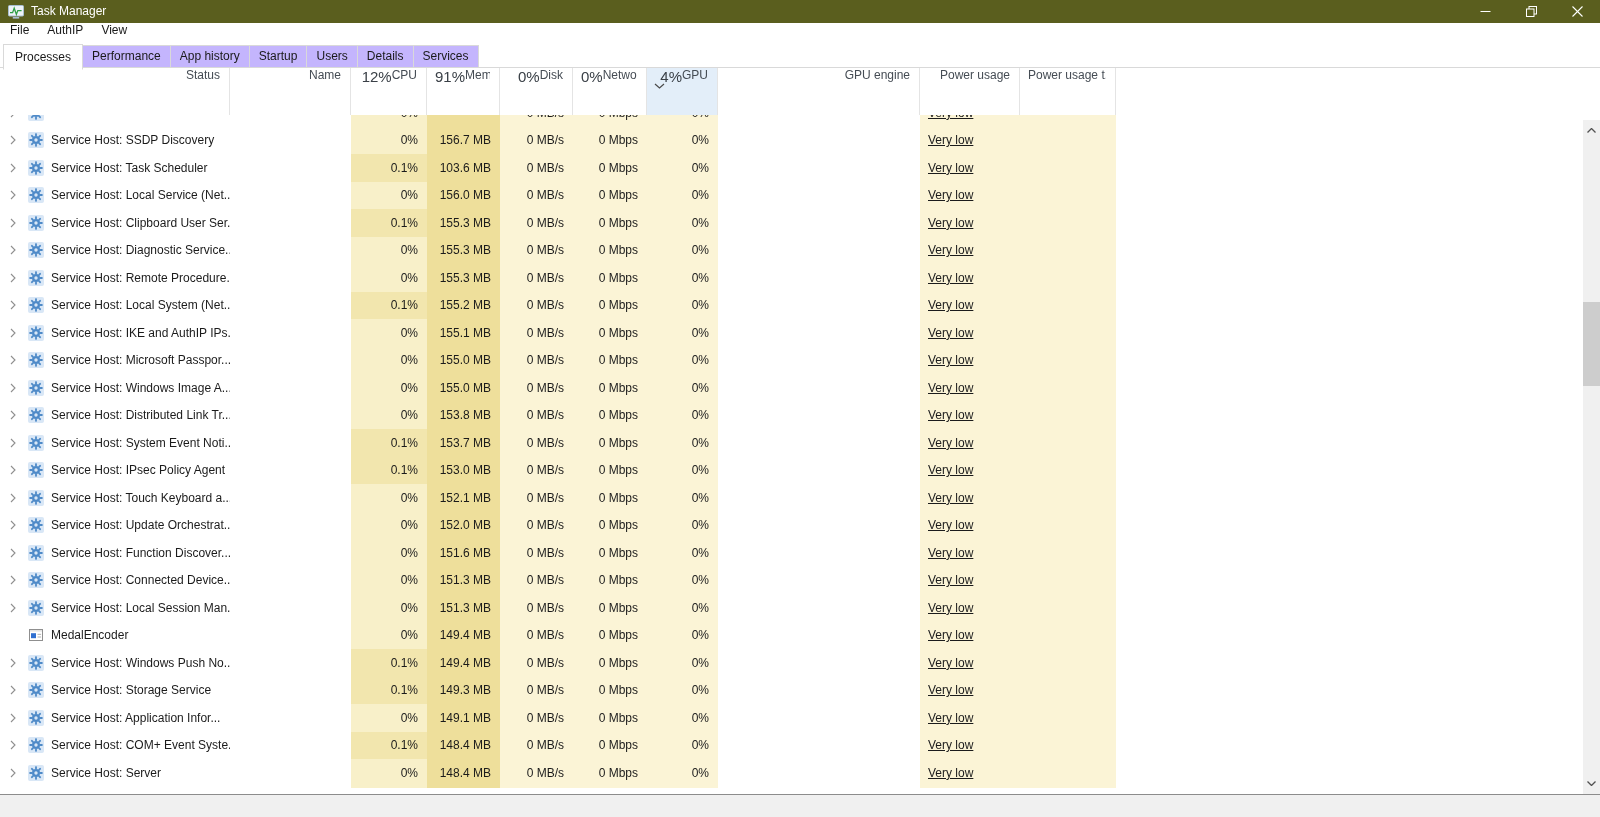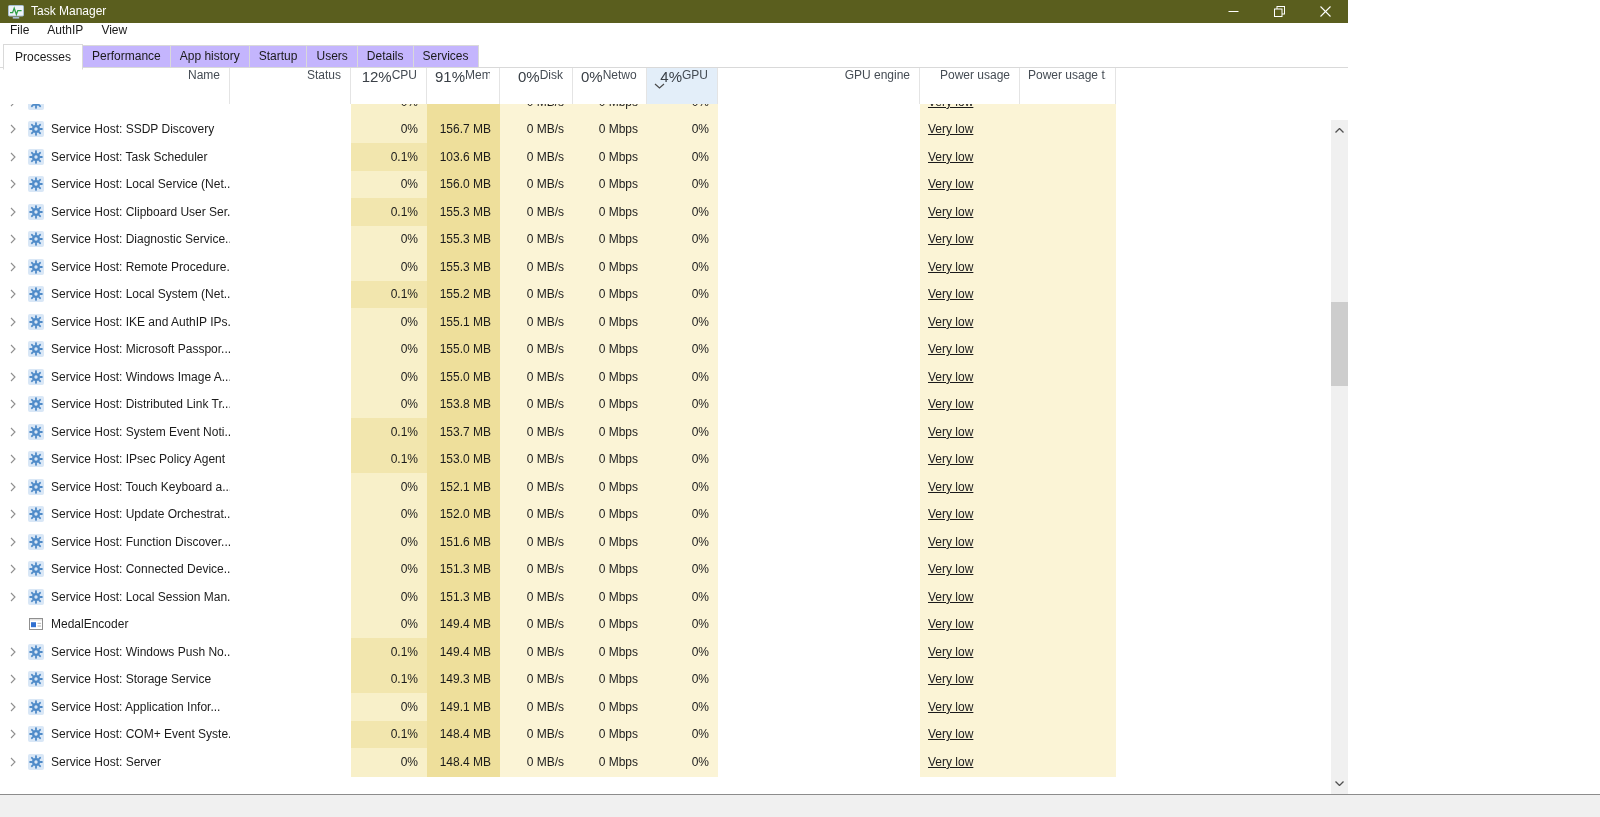--- a/index.html
+++ b/index.html
@@ -2,21 +2,21 @@
 <html style="--titlebar: #5a5e1e; --sortcol: #e3eef9; --heatcpu0: #f8f0c9; --heatcpu1: #f2e6ae; --heatmem: #eedf9b; --heatlow: #fbf4d6;"><head>
 <meta charset="utf-8">
 <title>Task Manager</title>
 <style>
   html,body{margin:0;padding:0;}
   body{
     width:1600px;height:817px;overflow:hidden;background:#fff;
     font-family:"Liberation Sans","DejaVu Sans",sans-serif;
     -webkit-font-smoothing:antialiased;
   }
-  .window{position:relative;width:1348px;height:817px;background:#fff;}
+  .window{position:relative;width:1600px;height:817px;background:#fff;}
 
   
   .titlebar{
     height:23px;background:var(--titlebar,#5a5e1e);
     display:flex;align-items:center;color:#fff;
   }
   .tb-icon{width:16px;height:16px;margin:0 7px 0 8px;flex:0 0 auto;}
   .tb-title{font-size:12px;line-height:23px;}
   .tb-controls{margin-left:auto;display:flex;height:23px;}
   .tb-btn{width:46px;height:23px;display:flex;align-items:center;justify-content:center;}
@@ -54,21 +54,21 @@
   }
   .hcell .hval{font-size:15px;color:#3a4047;text-align:right;margin-bottom:3px;}
   .hcell .hlab{text-align:right;white-space:nowrap;overflow:hidden;}
   .hcell.hleft .hlab{text-align:left;}
   .hcell.sorted{background:var(--sortcol,#e3eef9);}
   .hcell.no-sep{border-right:none;}
   .sort-chevron{position:absolute;left:7px;top:10px;}
 
   
   .rows{
-    position:absolute;left:0;top:104px;width:1583px;height:673px;
+    position:absolute;left:0;top:115px;width:1583px;height:673px;
     overflow:hidden;background:#fff;
   }
   .row{height:27.5px;align-items:stretch;font-size:12px;color:#1b1b1b;}
   .row.partial-top{margin-top:-16px;}
   .cell{height:100%;display:flex;align-items:center;box-sizing:border-box;white-space:nowrap;overflow:hidden;}
   .name-cell{padding-left:10px;}
   .chev{width:18px;display:flex;align-items:center;flex:0 0 auto;}
   .proc-icon{width:16px;height:16px;margin-right:7px;flex:0 0 auto;display:flex;}
   .num{justify-content:flex-end;padding-right:9px;background:var(--heatlow,#fbf4d6);}
   .c-cpu{background:var(--heatcpu0,#f8f0c9);}
@@ -138,24 +138,24 @@
     <div class="tab">Performance</div>
     <div class="tab">App history</div>
     <div class="tab">Startup</div>
     <div class="tab">Users</div>
     <div class="tab">Details</div>
     <div class="tab">Services</div>
   </div>
 
   <div class="header">
     <div class="hcell hleft">
+      <div class="hlab">Status</div>
+    </div>
+    <div class="hcell hleft">
       <div class="hlab">Name</div>
-    </div>
-    <div class="hcell hleft">
-      <div class="hlab">Status</div>
     </div>
     <div class="hcell">
       <div class="hval">12%</div>
       <div class="hlab">CPU</div>
     </div>
     <div class="hcell">
       <div class="hval">91%</div>
       <div class="hlab">Memory</div>
     </div>
     <div class="hcell">

